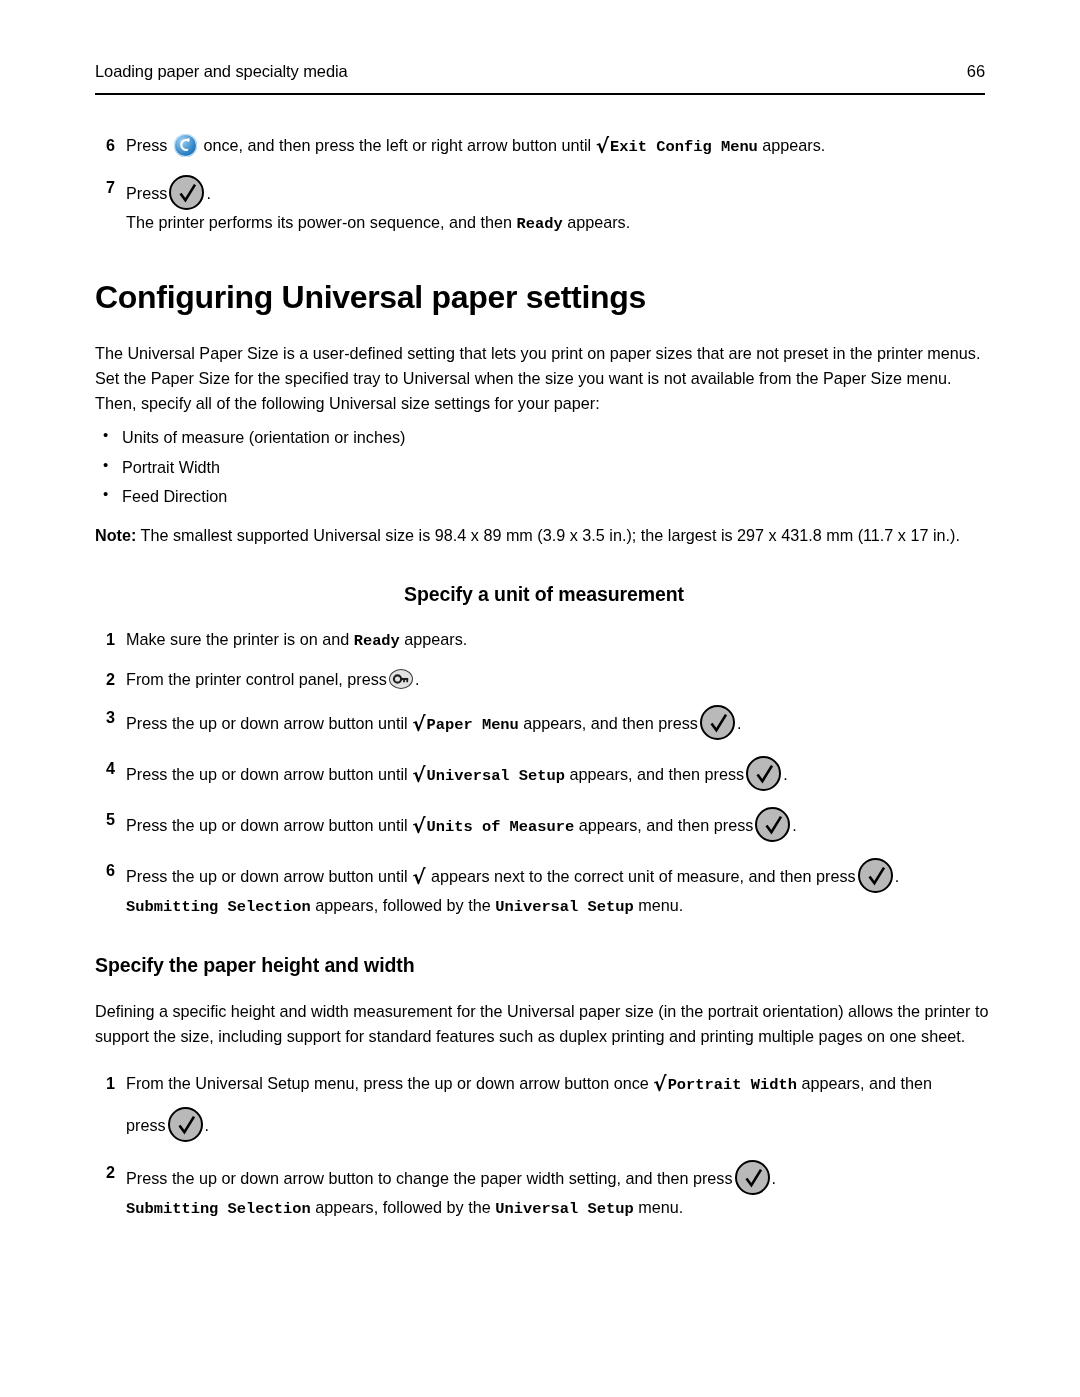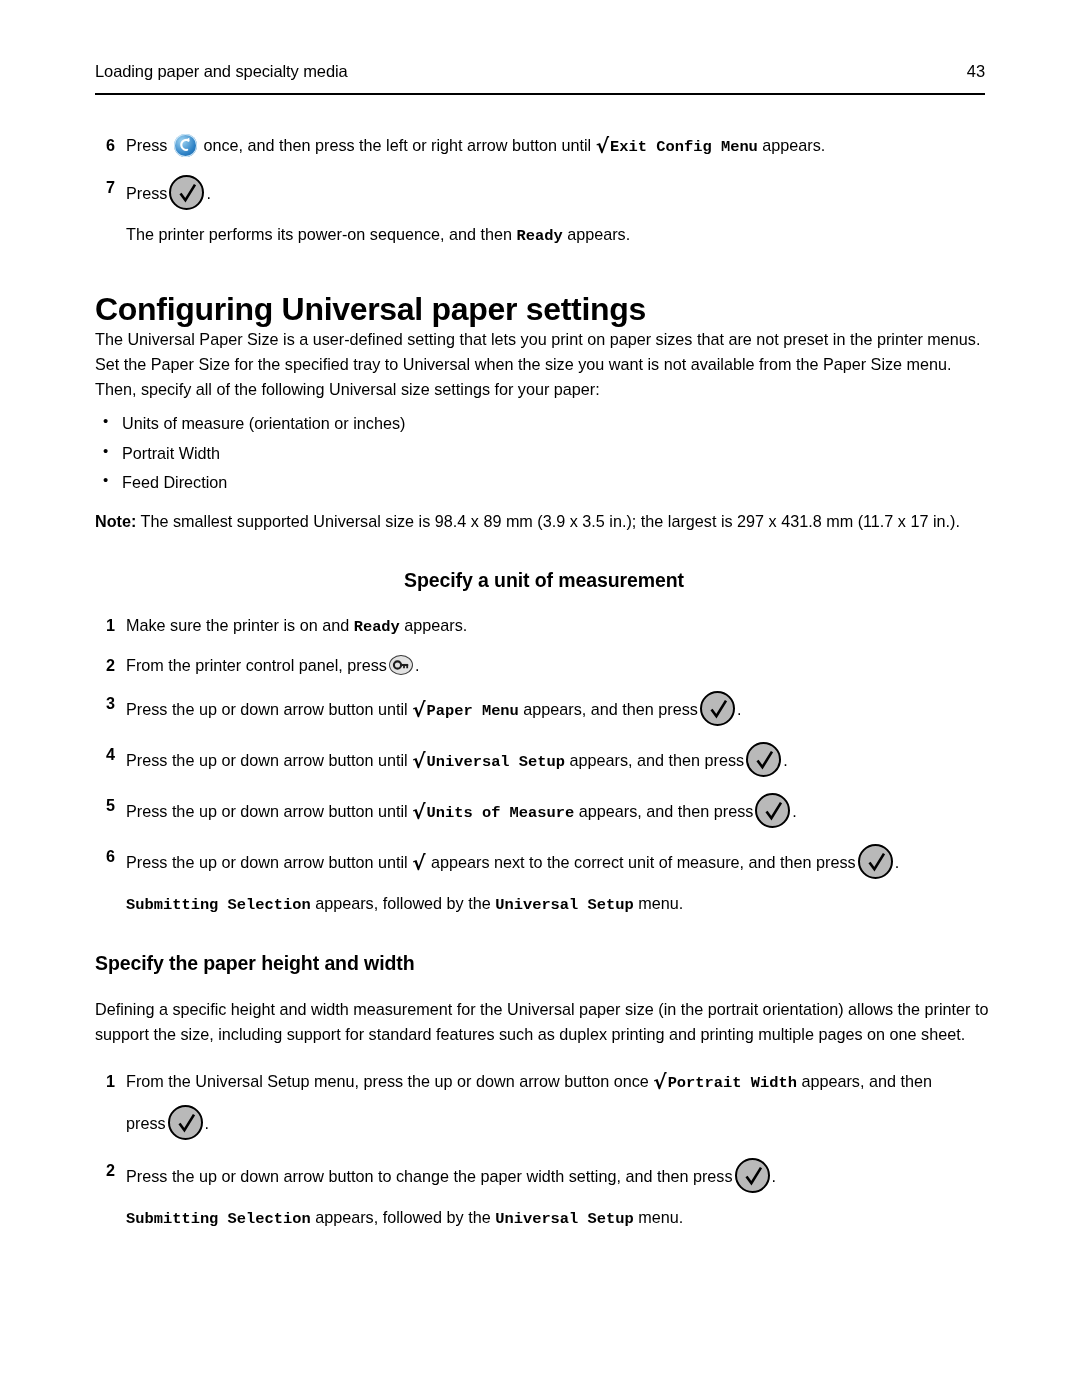--- a/index.html
+++ b/index.html
@@ -68,21 +68,20 @@
     left: 0;
     top: 0;
     width: 20px;
     text-align: right;
     font-weight: bold;
     font-size: 16.2px;
   }
   .step .body { display: block; }
   .step .sub {
     display: block;
-    margin-top: 12px;
   }
 
   
   .para {
     font-size: 16.2px;
     line-height: 1.52;
     margin: 0;
   }
 
   
@@ -187,21 +186,21 @@
     font-family: "DejaVu Sans", sans-serif;
   }
 </style>
 </head>
 <body>
 
 <div class="page">
 
   <div class="header">
     <span class="header-title">Loading paper and specialty media</span>
-    <span class="header-page">43</span>
+    <span class="header-page">66</span>
   </div>
   <div class="header-rule"></div>
 
   <div class="content">
 
     <div class="step" style="margin-bottom:16px;">
       <span class="num">6</span>
       <span class="body">
         <span>Press</span>
         <span class="icon icon-back">
@@ -227,21 +226,21 @@
         <span class="sub">
           <span>The printer performs its power-on sequence, and then</span>
           <span class="mono">Ready</span>
           <span>appears.</span>
         </span>
       </span>
     </div>
 
     <h1 class="chapter" style="margin-top:44px;">Configuring Universal paper settings</h1>
 
-    <p class="para" style="">The Universal Paper Size is a user‑defined setting that lets you print on paper sizes that are not preset in the printer menus. Set the Paper Size for the specified tray to Universal when the size you want is not available from the Paper Size menu. Then, specify all of the following Universal size settings for your paper:</p>
+    <p class="para" style="margin-top:26px;">The Universal Paper Size is a user‑defined setting that lets you print on paper sizes that are not preset in the printer menus. Set the Paper Size for the specified tray to Universal when the size you want is not available from the Paper Size menu. Then, specify all of the following Universal size settings for your paper:</p>
 
     <ul class="bullets" style="margin-top:10px;">
       <li><span>Units of measure (orientation or inches)</span></li>
       <li><span>Portrait Width</span></li>
       <li><span>Feed Direction</span></li>
     </ul>
 
     <p class="para" style="margin-top:15px;">
       <span class="bold">Note:</span>
       <span>The smallest supported Universal size is 98.4 x 89 mm (3.9 x 3.5 in.); the largest is 297 x 431.8 mm (11.7 x 17 in.).</span>

